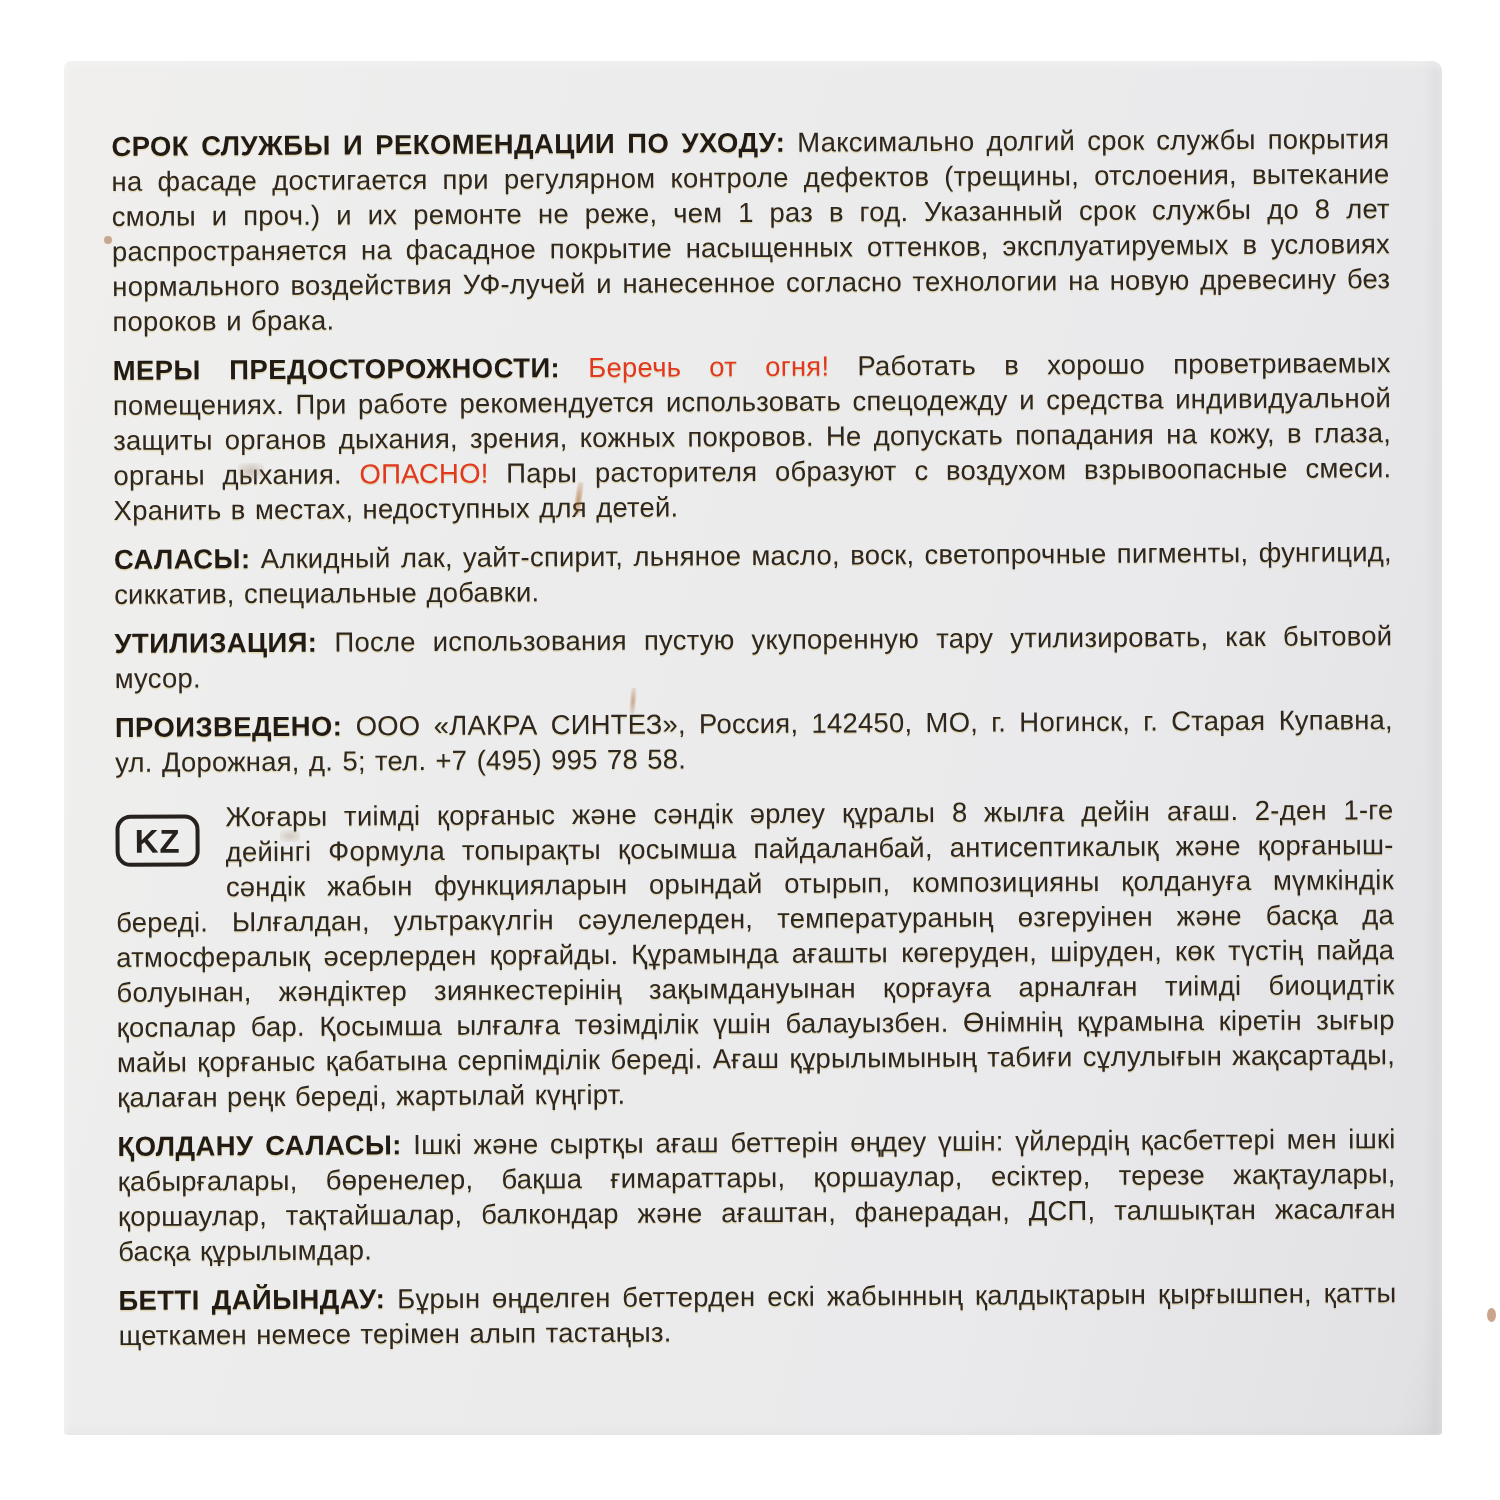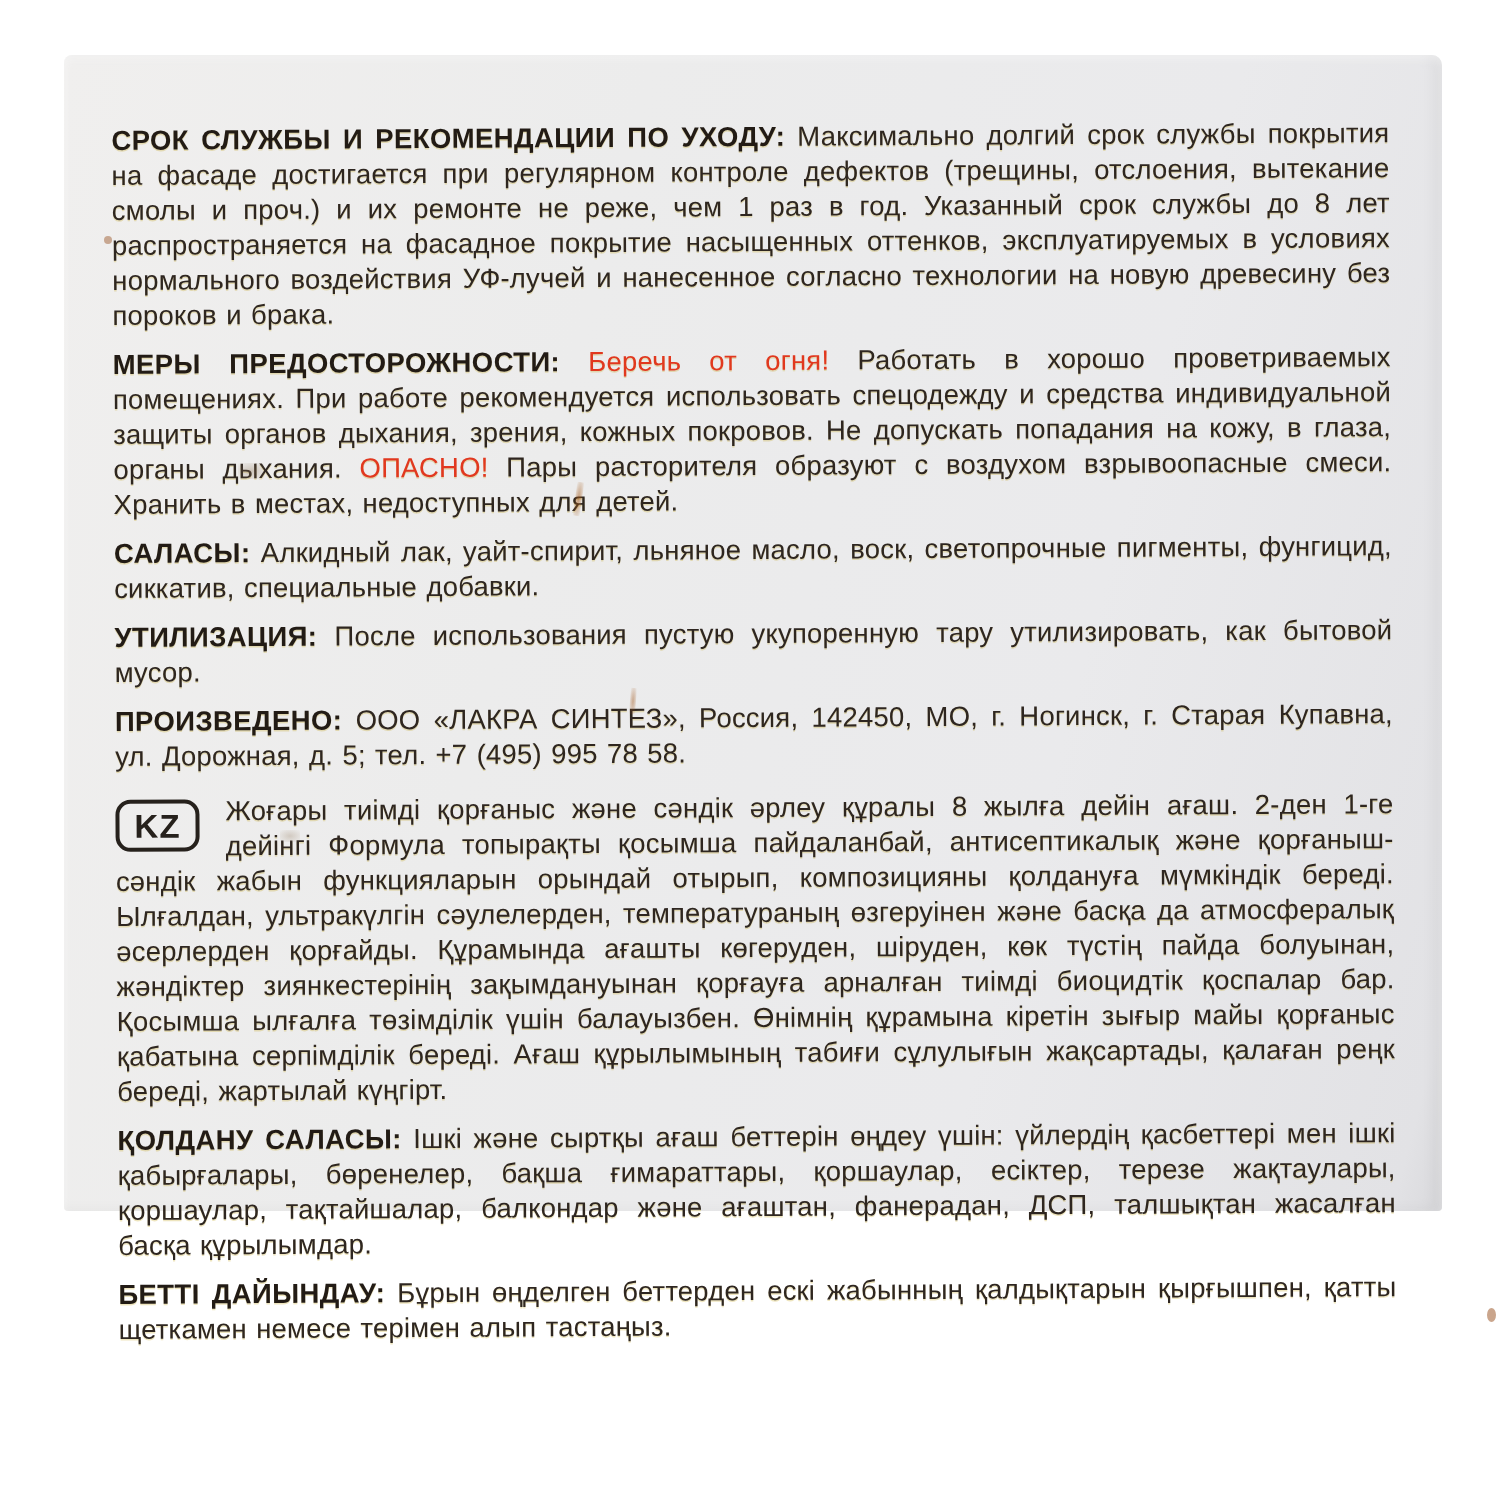--- a/index.html
+++ b/index.html
@@ -7,23 +7,23 @@
     padding: 0;
     width: 1500px;
     height: 1500px;
     background: #ffffff;
     font-family: "Liberation Sans", sans-serif;
     overflow: hidden;
   }
   .label-card {
     position: absolute;
     left: 64px;
-    top: 55px;
+    top: 61px;
     width: 1378px;
-    height: 1156px;
+    height: 1374px;
     background: linear-gradient(105deg, #f0efee 0%, #ececec 35%, #eaeaec 70%, #e2e2e5 97%, #d9d9dc 100%);
     border-radius: 8px 10px 4px 4px;
     box-shadow: inset -8px 0 14px rgba(0,0,0,0.05), inset 0 4px 8px rgba(255,255,255,0.6);
   }
   .content {
     position: absolute;
     left: 51px;
     top: 64px;
     width: 1278px;
     transform: rotate(-0.35deg);
@@ -41,21 +41,21 @@
     color: #221b15;
     letter-spacing: 0.4px;
   }
   .red { color: #e1381f; }
   .kz-badge {
     float: left;
     width: 76px;
     height: 44px;
     border: 4px solid #26211c;
     border-radius: 15px;
-    margin: 6px 26px 8px 0;
+    margin: 15px 26px 8px 0;
     display: flex;
     align-items: center;
     justify-content: center;
     font-weight: bold;
     font-size: 33px;
     letter-spacing: 1px;
     color: #26211c;
     text-shadow: none;
   }
   .kz-section { margin-top: 20px; }

